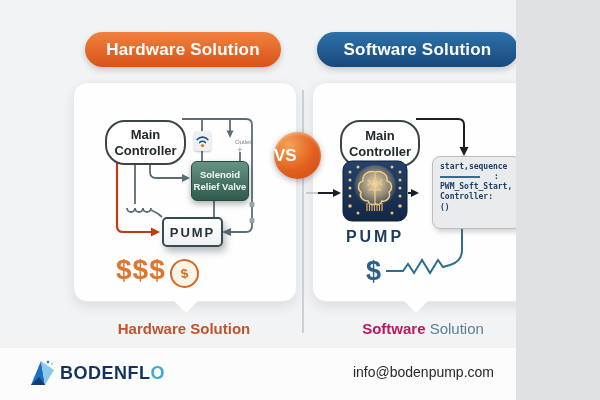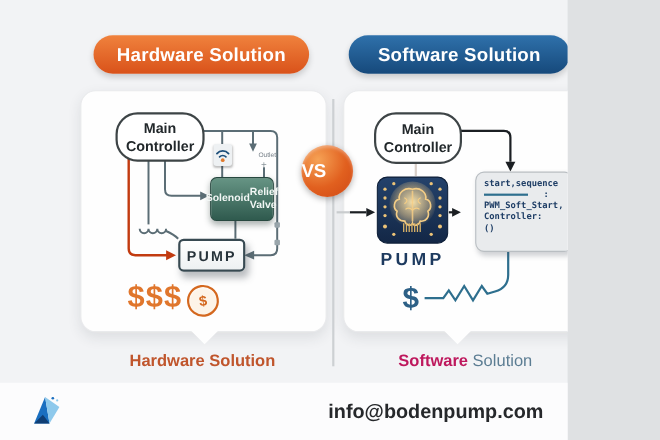--- a/index.html
+++ b/index.html
@@ -29,28 +29,28 @@
       background:radial-gradient(circle at 32% 28%,#f6a255,#e1601f 55%,#cf4714);
       display:flex;align-items:center;justify-content:flex-start;color:#fff;font-size:17px;font-weight:700;
       box-shadow:0 2px 6px rgba(0,0,0,.30), inset 0 2px 3px rgba(255,255,255,.35);}
 
   
   #wires{left:0;top:0;z-index:2;pointer-events:none;}
 
   
   .node{background:#fff;border:2px solid #3d4446;border-radius:20px;display:flex;flex-direction:column;
         align-items:center;justify-content:center;z-index:3;color:#22282b;font-weight:600;
-        text-align:center;line-height:1.2;}
+        text-align:center;line-height:1.2;margin-top:18px;}
   .mc{font-size:13px;}
   .mc.hw{left:105px;top:102px;width:77px;height:41px;}
   .mc.sw{left:340px;top:102px;width:76px;height:43px;}
 
   .valve{left:191px;top:161px;width:56px;height:38px;border-radius:6px;z-index:3;
          background:linear-gradient(180deg,#669484,#2f5a4e);border:1px solid #27483f;
-         box-shadow:0 3px 6px rgba(20,40,35,.35);display:flex;flex-direction:row;align-items:center;
+         box-shadow:0 3px 6px rgba(20,40,35,.35);display:flex;flex-direction:column;align-items:center;
          justify-content:center;color:#f2f7f5;font-size:9.5px;font-weight:600;line-height:1.25;}
 
   .pumpbox{left:162px;top:217px;width:57px;height:26px;border:2px solid #384a52;border-radius:5px;
            background:linear-gradient(180deg,#ffffff,#eef1f2);z-index:3;display:flex;align-items:center;
            justify-content:center;font-size:13px;font-weight:700;letter-spacing:2px;color:#27333a;
            box-shadow:3px 5px 7px rgba(60,70,78,.35);}
 
   .wifi{left:194px;top:131px;width:17px;height:20px;background:#eef1f3;border-radius:3px;z-index:3;
         box-shadow:0 1px 2px rgba(0,0,0,.25);display:flex;align-items:center;justify-content:center;}
   .outlet{left:228px;top:139px;width:30px;text-align:center;font-size:6px;color:#79828a;z-index:3;}
@@ -82,21 +82,21 @@
   .caption{top:320px;width:222px;text-align:center;font-size:15px;z-index:3;}
   .caption.hw{left:73px;color:#c0552c;font-weight:700;}
   .caption.sw{left:312px;color:#5c7d93;font-weight:400;}
   .caption.sw b{color:#be185d;font-weight:700;}
 
   
   .footer{left:0;top:348px;width:600px;height:52px;background:#fcfcfd;z-index:2;}
   .brand{left:28px;top:358px;display:flex;align-items:center;gap:4px;z-index:4;}
   .brand-text{font-size:18px;font-weight:800;letter-spacing:.5px;color:#12335f;}
   .brand-text .o{color:#3fa9dc;}
-  .email{right:22px;top:364px;font-size:18px;color:#26282b;z-index:4;font-weight:bold;}
+  .email{right:22px;top:364px;font-size:14px;color:#26282b;z-index:4;}
 </style>
 </head>
 <body>
 
 <div id="stage">
 
   <div class="abs banner hw">
       <span>Hardware Solution</span>
     </div>
   <div class="abs banner sw">
@@ -245,16 +245,17 @@
 
   <div class="abs footer"></div>
   <div class="abs brand">
     <svg width="28" height="30" viewBox="0 0 28 30">
       <polygon points="3,27 13,3 17,27" fill="#1a6fc0"></polygon>
       <polygon points="13,3 26,12 17,27" fill="#8ec9ec"></polygon>
       <polygon points="3,27 17,27 11,19" fill="#0f3e74"></polygon>
       <circle cx="20" cy="4" r="1.2" fill="#1a6fc0"></circle>
       <circle cx="24" cy="6" r="1" fill="#8ec9ec"></circle>
     </svg>
+    <div class="brand-text"><span>BODENFL</span><span class="o">O</span></div>
   </div>
   <div class="abs email">info@bodenpump.com</div>
 
 </div>
 
 </body></html>

